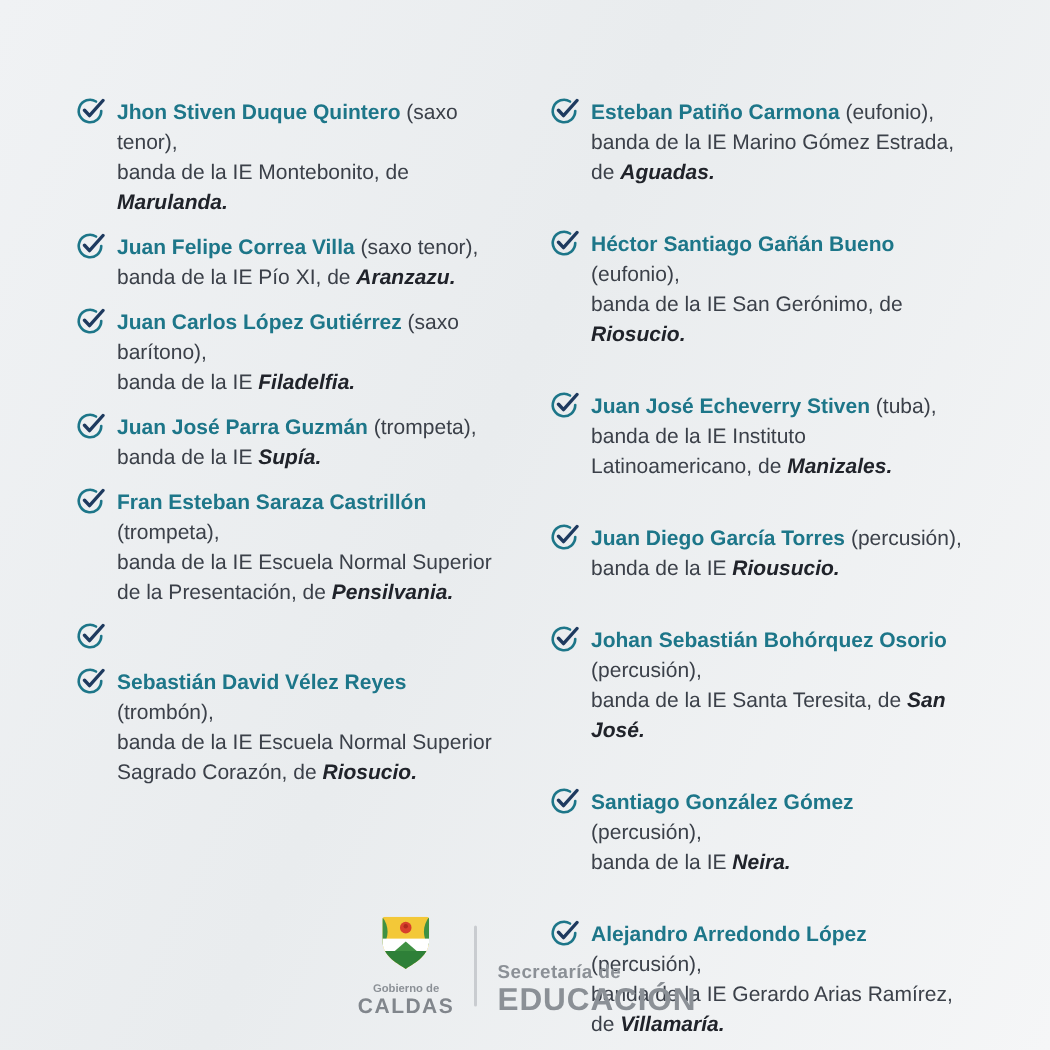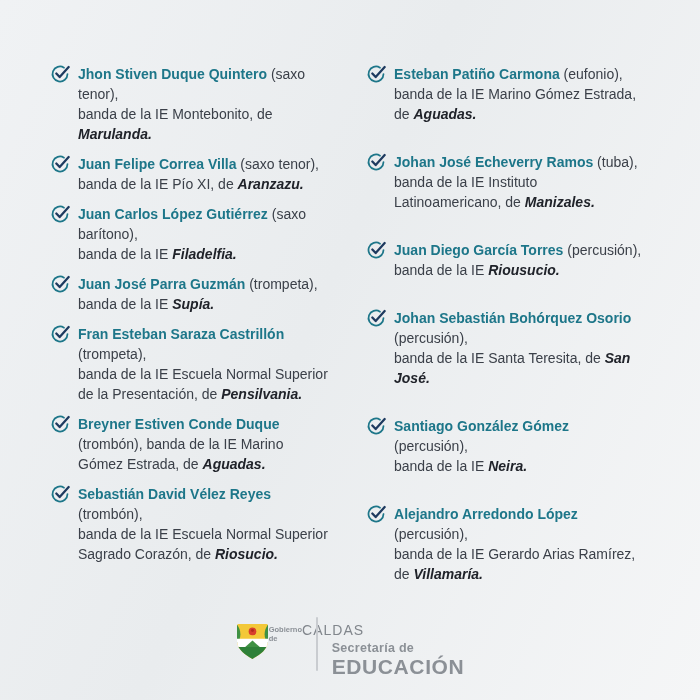--- a/index.html
+++ b/index.html
@@ -56,32 +56,33 @@
   .footer{
     position:absolute;
     left:0; right:0;
     bottom:22px;
     display:flex;
     justify-content:center;
     align-items:center;
   }
   .logo-block{
     display:flex;
-    align-items:flex-start;
+    flex-direction:column;
+    align-items:center;
     width:70px;
   }
   .logo-caption{
     font-size:7.5px;
     color:var(--gray);
     margin-top:2px;
     font-weight:bold;
   }
   .logo-name{
     font-size:14px;
-    font-weight:normal;
+    font-weight:bold;
     color:#81868c;
     letter-spacing:1px;
     line-height:14px;
   }
   .divider{
     width:2px;
     height:54px;
     background:#c9ccd0;
     margin:0 14px 0 10px;
     border-radius:1px;
@@ -172,23 +173,20 @@
 de la Presentación, de </span><span class="b">Pensilvania.</span></p>
   </div>
 
   <div class="item">
     <span class="check">
       <svg viewBox="0 0 24 24" width="20" height="20" aria-hidden="true">
         <path d="M21 12 a9 9 0 1 1 -4.2 -7.6" fill="none" stroke="#1d7689" stroke-width="2.1" stroke-linecap="round"></path>
         <path d="M7.6 11.4 l4 4.3 L22.4 3.6" fill="none" stroke="#1e3a5f" stroke-width="2.7" stroke-linecap="round" stroke-linejoin="round"></path>
       </svg>
     </span>
-    <p class="item-text"><span class="name">Breyner Estiven Conde Duque</span><span>
-(trombón), banda de la IE Marino
-Gómez Estrada, de </span><span class="b">Aguadas.</span></p>
   </div>
 
   <div class="item">
     <span class="check">
       <svg viewBox="0 0 24 24" width="20" height="20" aria-hidden="true">
         <path d="M21 12 a9 9 0 1 1 -4.2 -7.6" fill="none" stroke="#1d7689" stroke-width="2.1" stroke-linecap="round"></path>
         <path d="M7.6 11.4 l4 4.3 L22.4 3.6" fill="none" stroke="#1e3a5f" stroke-width="2.7" stroke-linecap="round" stroke-linejoin="round"></path>
       </svg>
     </span>
     <p class="item-text"><span class="name">Sebastián David Vélez Reyes</span><span>
@@ -203,29 +201,41 @@
       <svg viewBox="0 0 24 24" width="20" height="20" aria-hidden="true">
         <path d="M21 12 a9 9 0 1 1 -4.2 -7.6" fill="none" stroke="#1d7689" stroke-width="2.1" stroke-linecap="round"></path>
         <path d="M7.6 11.4 l4 4.3 L22.4 3.6" fill="none" stroke="#1e3a5f" stroke-width="2.7" stroke-linecap="round" stroke-linejoin="round"></path>
       </svg>
     </span>
     <p class="item-text"><span class="name">Esteban Patiño Carmona</span><span> (eufonio),
 banda de la IE Marino Gómez Estrada,
 de </span><span class="b">Aguadas.</span></p>
   </div>
 
-
-  <div class="item">
-    <span class="check">
-      <svg viewBox="0 0 24 24" width="20" height="20" aria-hidden="true">
-        <path d="M21 12 a9 9 0 1 1 -4.2 -7.6" fill="none" stroke="#1d7689" stroke-width="2.1" stroke-linecap="round"></path>
-        <path d="M7.6 11.4 l4 4.3 L22.4 3.6" fill="none" stroke="#1e3a5f" stroke-width="2.7" stroke-linecap="round" stroke-linejoin="round"></path>
-      </svg>
-    </span>
-    <p class="item-text"><span class="name">Johan José Echeverry Ramos</span><span> (tuba),
+  <div class="item">
+    <span class="check">
+      <svg viewBox="0 0 24 24" width="20" height="20" aria-hidden="true">
+        <path d="M21 12 a9 9 0 1 1 -4.2 -7.6" fill="none" stroke="#1d7689" stroke-width="2.1" stroke-linecap="round"></path>
+        <path d="M7.6 11.4 l4 4.3 L22.4 3.6" fill="none" stroke="#1e3a5f" stroke-width="2.7" stroke-linecap="round" stroke-linejoin="round"></path>
+      </svg>
+    </span>
+    <p class="item-text"><span class="name">Héctor Santiago Gañán Bueno</span><span>
+(eufonio),
+banda de la IE San Gerónimo, de
+</span><span class="b">Riosucio.</span></p>
+  </div>
+
+  <div class="item">
+    <span class="check">
+      <svg viewBox="0 0 24 24" width="20" height="20" aria-hidden="true">
+        <path d="M21 12 a9 9 0 1 1 -4.2 -7.6" fill="none" stroke="#1d7689" stroke-width="2.1" stroke-linecap="round"></path>
+        <path d="M7.6 11.4 l4 4.3 L22.4 3.6" fill="none" stroke="#1e3a5f" stroke-width="2.7" stroke-linecap="round" stroke-linejoin="round"></path>
+      </svg>
+    </span>
+    <p class="item-text"><span class="name">Juan José Echeverry Stiven</span><span> (tuba),
 banda de la IE Instituto
 Latinoamericano, de </span><span class="b">Manizales.</span></p>
   </div>
 
   <div class="item">
     <span class="check">
       <svg viewBox="0 0 24 24" width="20" height="20" aria-hidden="true">
         <path d="M21 12 a9 9 0 1 1 -4.2 -7.6" fill="none" stroke="#1d7689" stroke-width="2.1" stroke-linecap="round"></path>
         <path d="M7.6 11.4 l4 4.3 L22.4 3.6" fill="none" stroke="#1e3a5f" stroke-width="2.7" stroke-linecap="round" stroke-linejoin="round"></path>
       </svg>

